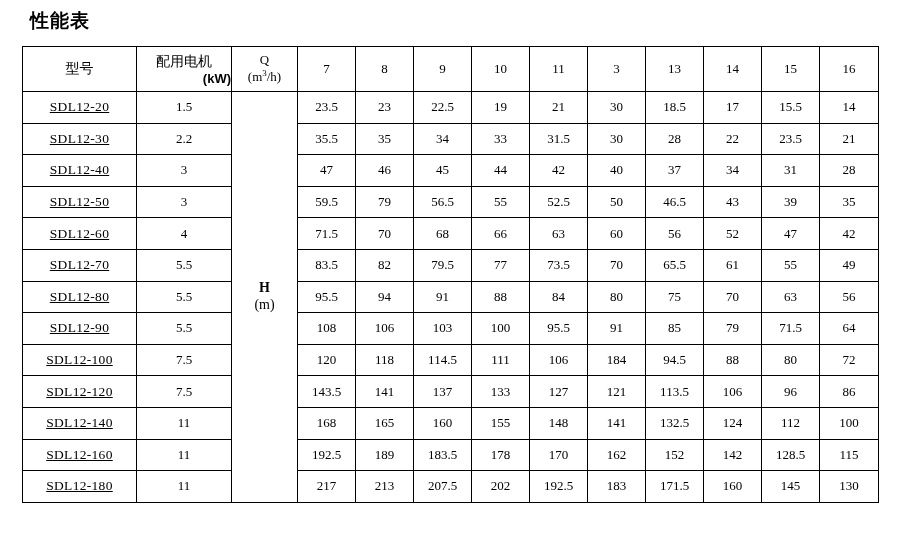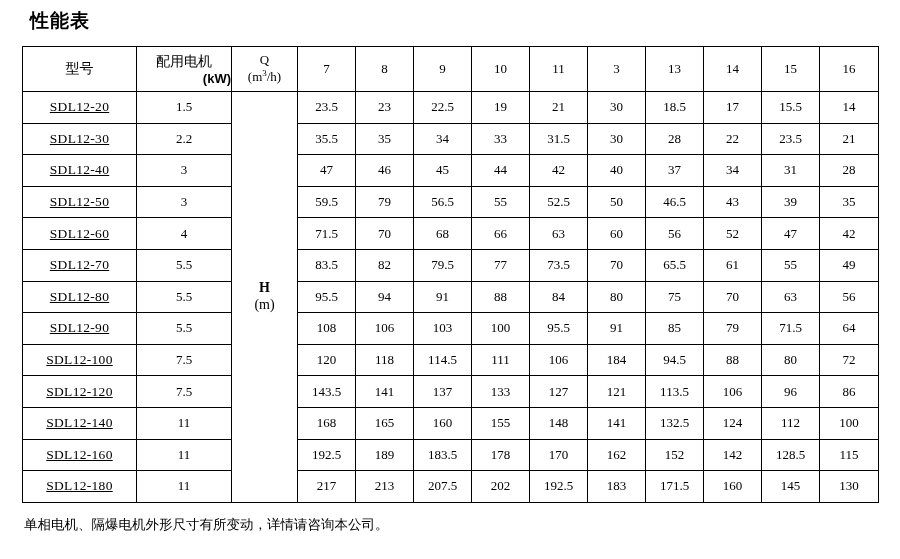--- a/index.html
+++ b/index.html
@@ -329,15 +329,14 @@
         <td>192.5</td>
         <td>183</td>
         <td>171.5</td>
         <td>160</td>
         <td>145</td>
         <td>130</td>
       </tr>
     </tbody>
   </table>
 
-  <div class="footnote">单相电机、隔爆电机外形尺寸有所变动，详情请咨询本公司。</div>
 
 </div>
 
 </body></html>

